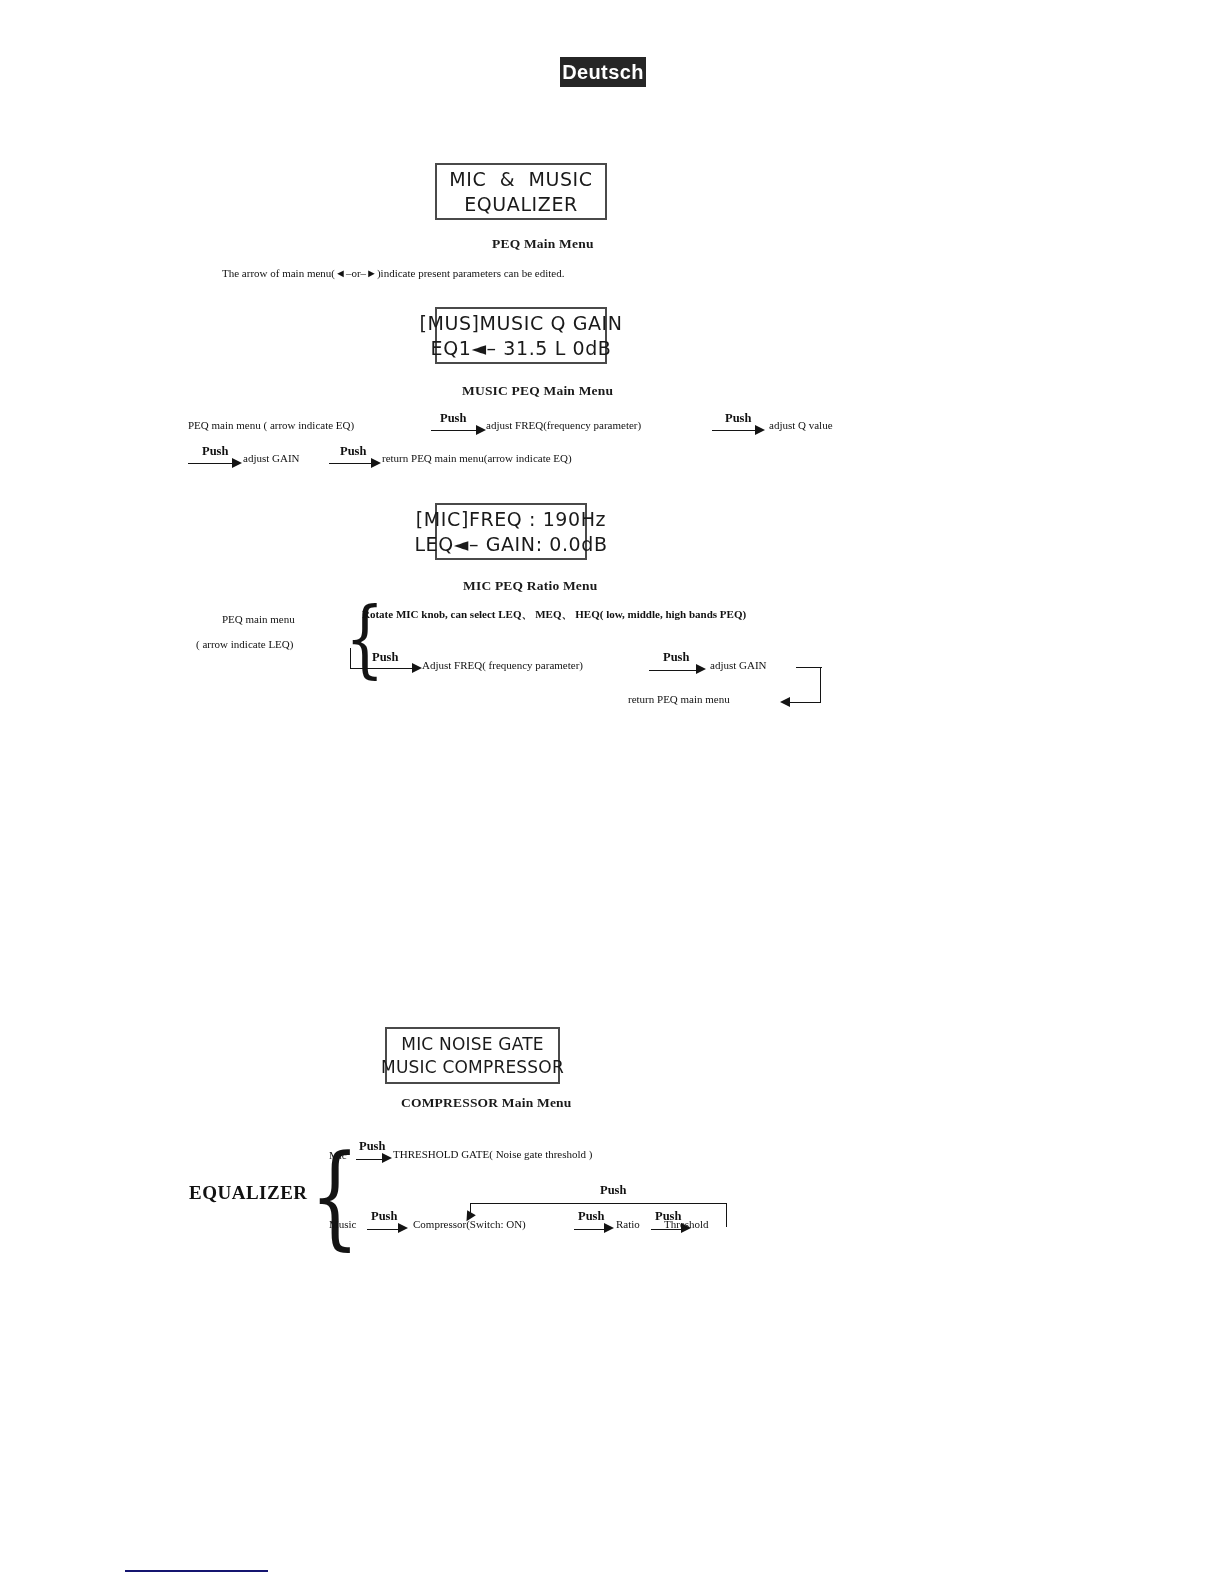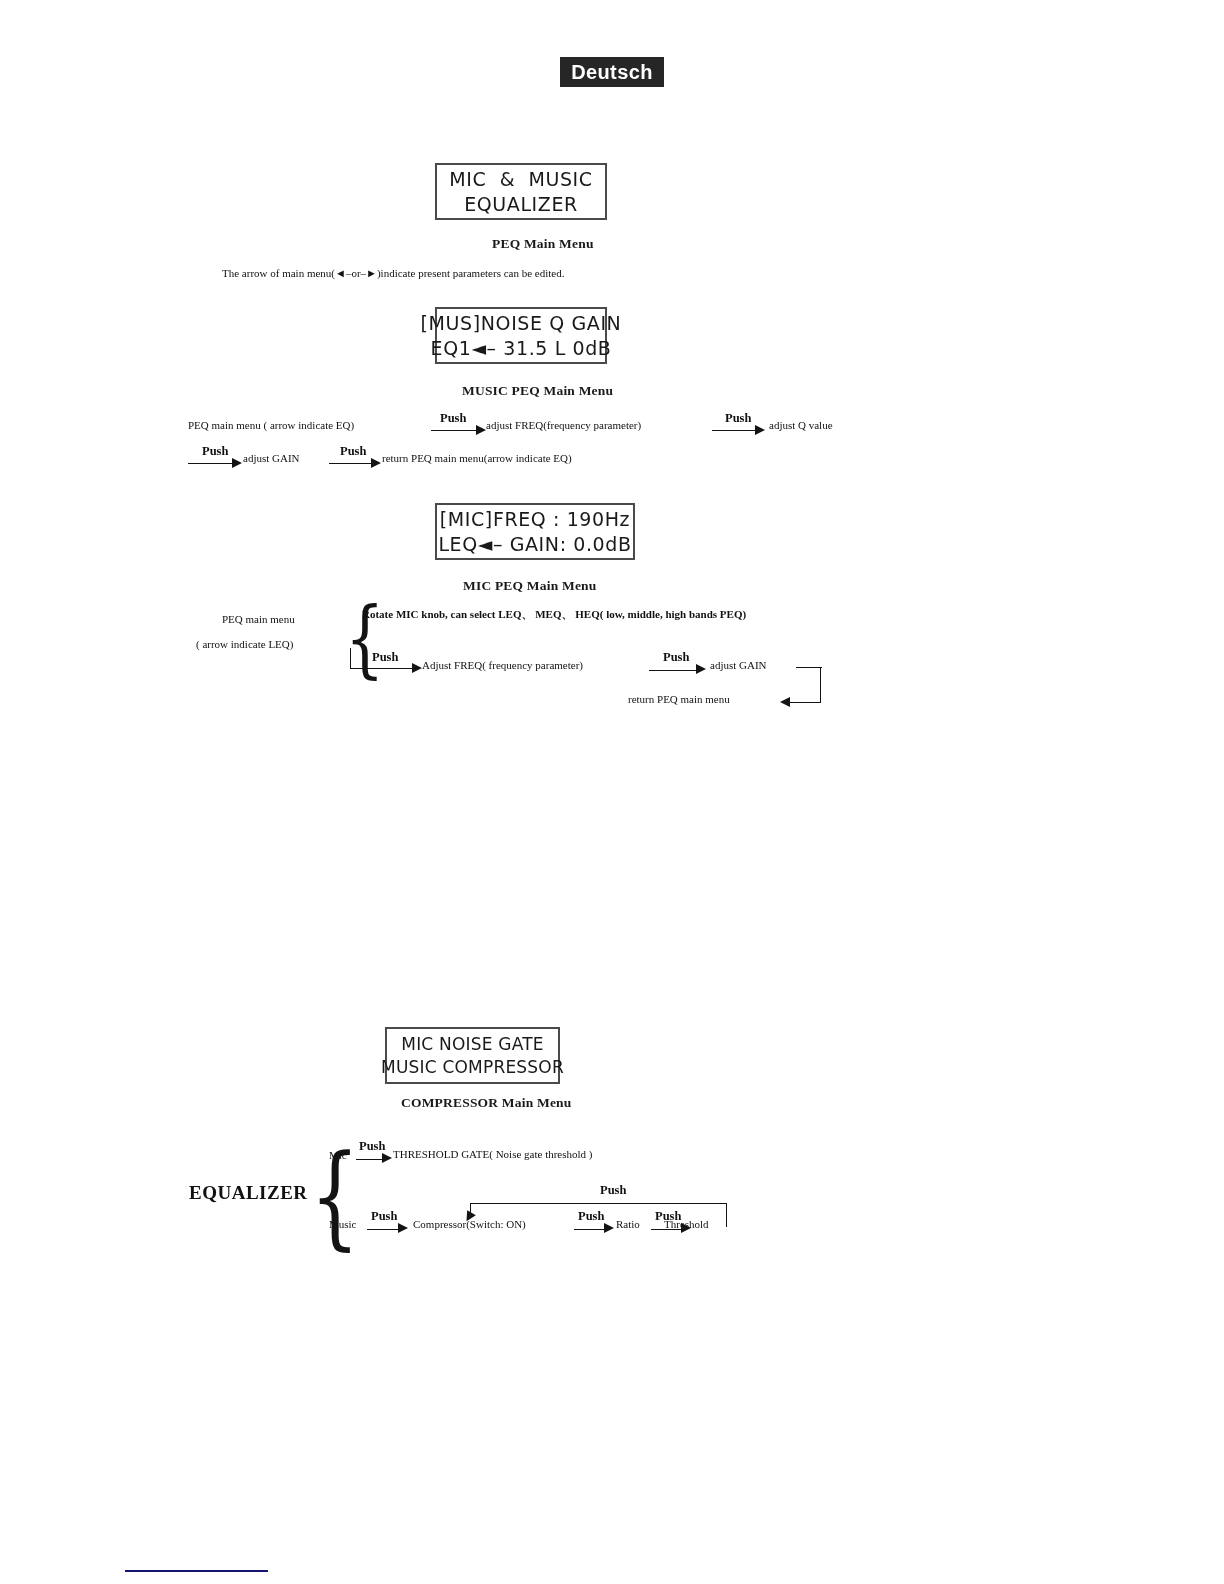--- a/index.html
+++ b/index.html
@@ -14,21 +14,21 @@
     font-family: "Liberation Serif", serif;
     color: #111111;
     overflow: hidden;
   }
 
   
   .lang-badge {
     position: absolute;
     left: 560px;
     top: 57px;
-    width: 104px;
+    width: 86px;
     height: 30px;
     background: #262626;
     color: #ffffff;
     font-family: "Liberation Sans", sans-serif;
     font-weight: bold;
     font-size: 20px;
     letter-spacing: .4px;
     display: flex;
     align-items: center;
     justify-content: center;
@@ -137,21 +137,21 @@
 
 <div class="lcd" style="left:435px; top:163px; width:172px; height:57px;">
   <div class="ln">MIC  &amp;  MUSIC</div>
   <div class="ln">EQUALIZER</div>
 </div>
 <div class="caption" style="left:492px; top:236px;">PEQ Main  Menu</div>
 
 <div class="txt" style="left:222px; top:267px;">The arrow of main menu(◄–or–►)indicate present parameters can be edited.</div>
 
 <div class="lcd" style="left:435px; top:307px; width:172px; height:57px;">
-  <div class="ln">[MUS]NOISE Q GAIN</div>
+  <div class="ln">[MUS]MUSIC Q GAIN</div>
   <div class="ln">EQ1◄– 31.5 L 0dB</div>
 </div>
 <div class="caption" style="left:446px; top:383px;margin-left:16px;">MUSIC PEQ Main Menu</div>
 
 <div class="txt" style="left:188px; top:419px;">PEQ  main menu ( arrow indicate EQ)</div>
 <div class="push" style="left:440px; top:411px;">Push</div>
 <div class="hline" style="left:431px; top:430px; width:52px;"></div>
 <div class="arrow-r" style="left:476px; top:425px;"></div>
 <div class="txt" style="left:486px; top:419px;">adjust FREQ(frequency parameter)</div>
 <div class="push" style="left:725px; top:411px;">Push</div>
@@ -161,25 +161,25 @@
 
 <div class="push" style="left:202px; top:444px;">Push</div>
 <div class="hline" style="left:188px; top:463px; width:50px;"></div>
 <div class="arrow-r" style="left:232px; top:458px;"></div>
 <div class="txt" style="left:243px; top:452px;">adjust GAIN</div>
 <div class="push" style="left:340px; top:444px;">Push</div>
 <div class="hline" style="left:329px; top:463px; width:48px;"></div>
 <div class="arrow-r" style="left:371px; top:458px;"></div>
 <div class="txt" style="left:382px; top:452px;">return PEQ main menu(arrow indicate EQ)</div>
 
-<div class="lcd" style="left:435px; top:503px; width:200px; height:57px;">
+<div class="lcd" style="left:435px; top:503px; width:152px; height:57px;">
   <div class="ln">[MIC]FREQ : 190Hz</div>
   <div class="ln">LEQ◄– GAIN: 0.0dB</div>
 </div>
-<div class="caption" style="left:463px; top:578px;">MIC PEQ Main Menu</div>
+<div class="caption" style="left:463px; top:578px;">MIC PEQ Ratio Menu</div>
 
 <div class="txt" style="left:222px; top:613px;">PEQ main menu</div>
 <div class="txt" style="left:196px; top:638px;">( arrow indicate LEQ)</div>
 
 <div class="brace" style="left:345px; top:597px; font-size:62px; transform:scale(1,1.35);">{</div>
 
 <div class="txt" style="left:362px; top:607px;font-weight:bold;">Rotate  MIC knob, can select LEQ、 MEQ、 HEQ( low, middle, high bands PEQ)</div>
 
 <div class="hline" style="left:350px; top:668px; width:70px;"></div>
 <div class="vline" style="left:350px; top:648px; height:21px;"></div>

